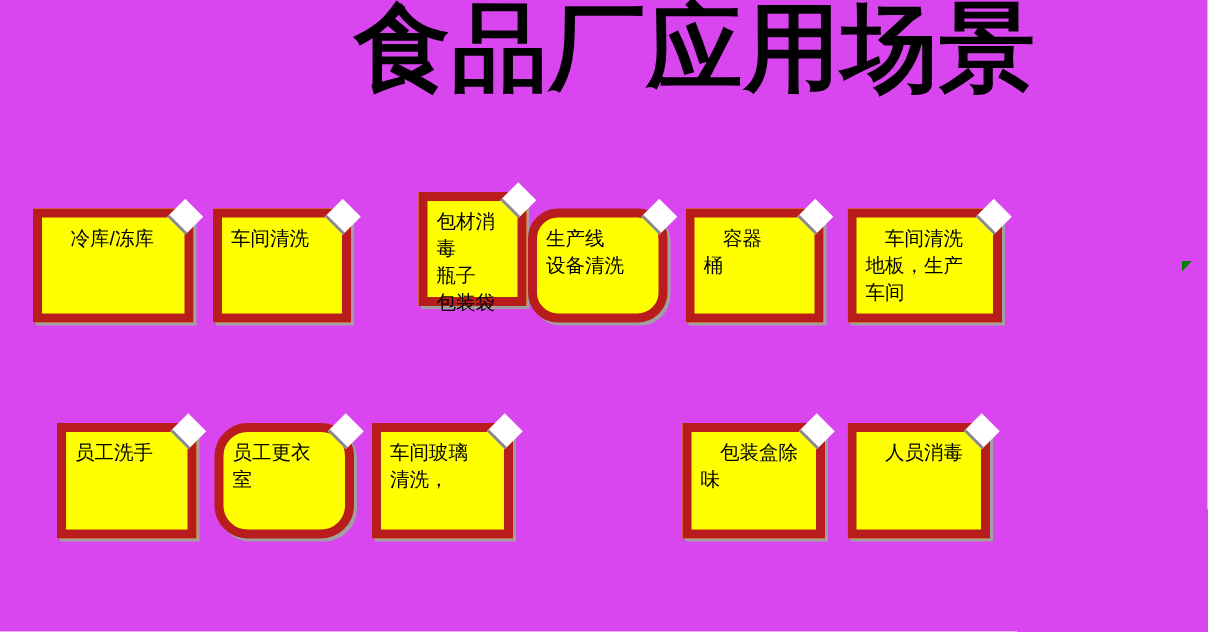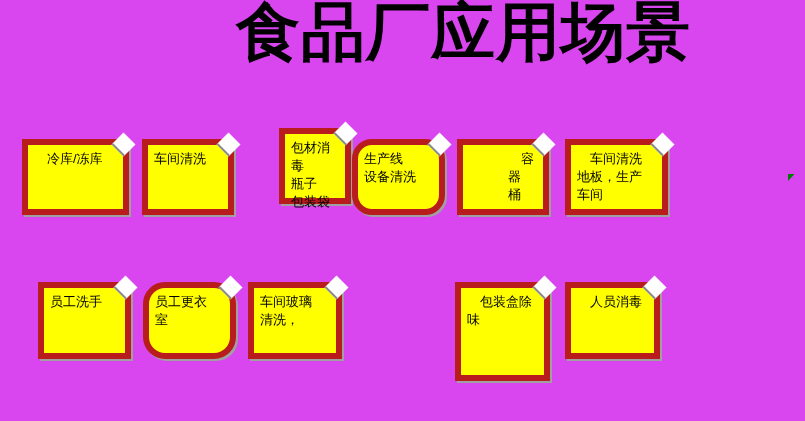--- a/index.html
+++ b/index.html
@@ -46,42 +46,42 @@
   </div>
   <div class="note" style="left:247px;top:128px;width:72px;height:76px;margin-left:32px;">
     <div class="note-text">包材消毒
 瓶子
 包装袋</div>
   </div>
   <div class="note" style="left:352px;top:139px;width:93px;height:76px;border-radius:20px;">
     <div class="note-text">生产线
 设备清洗</div>
   </div>
-  <div class="note" style="left:457px;top:139px;width:92px;height:76px;padding-left:39px;">
+  <div class="note" style="left:457px;top:139px;width:92px;height:76px;">
     <div class="note-text">　容器
 桶</div>
   </div>
   <div class="note" style="left:565px;top:139px;width:103px;height:76px;">
     <div class="note-text">　车间清洗
 地板，生产
 车间</div>
   </div>
 
   <div class="note" style="left:38px;top:282px;width:93px;height:77px;">
     <div class="note-text">员工洗手</div>
   </div>
   <div class="note" style="left:143px;top:282px;width:93px;height:77px;border-radius:22px;">
     <div class="note-text">员工更衣
 室</div>
   </div>
   <div class="note" style="left:248px;top:282px;width:94px;height:77px;">
     <div class="note-text">车间玻璃
 清洗，</div>
   </div>
-  <div class="note" style="left:455px;top:282px;width:95px;height:99px;">
+  <div class="note" style="left:455px;top:282px;width:95px;height:77px;">
     <div class="note-text">　包装盒除
 味</div>
   </div>
   <div class="note" style="left:565px;top:282px;width:95px;height:77px;">
     <div class="note-text">　人员消毒</div>
   </div>
 
   <svg class="green-marker" width="7" height="7" viewBox="0 0 7 7">
     <polygon points="0,0 6.5,0 0,7" fill="#008000"></polygon>
   </svg>

